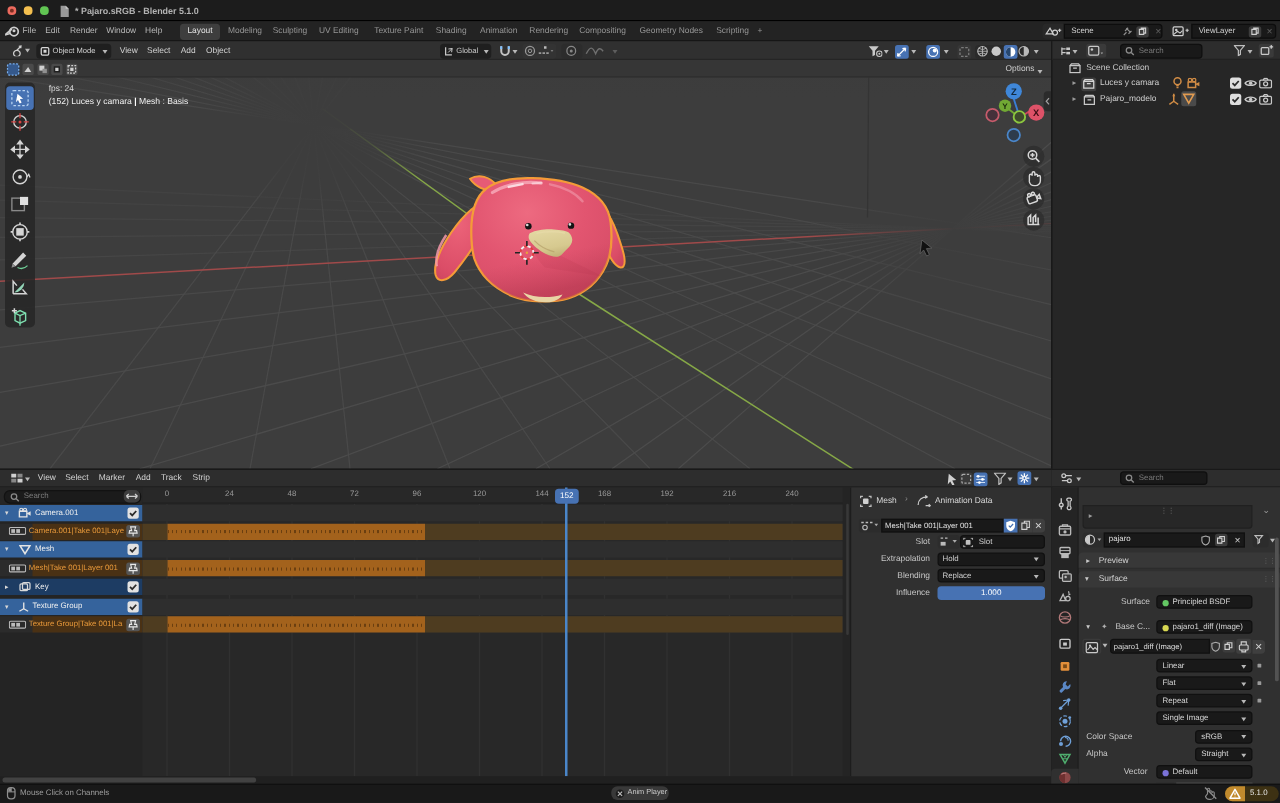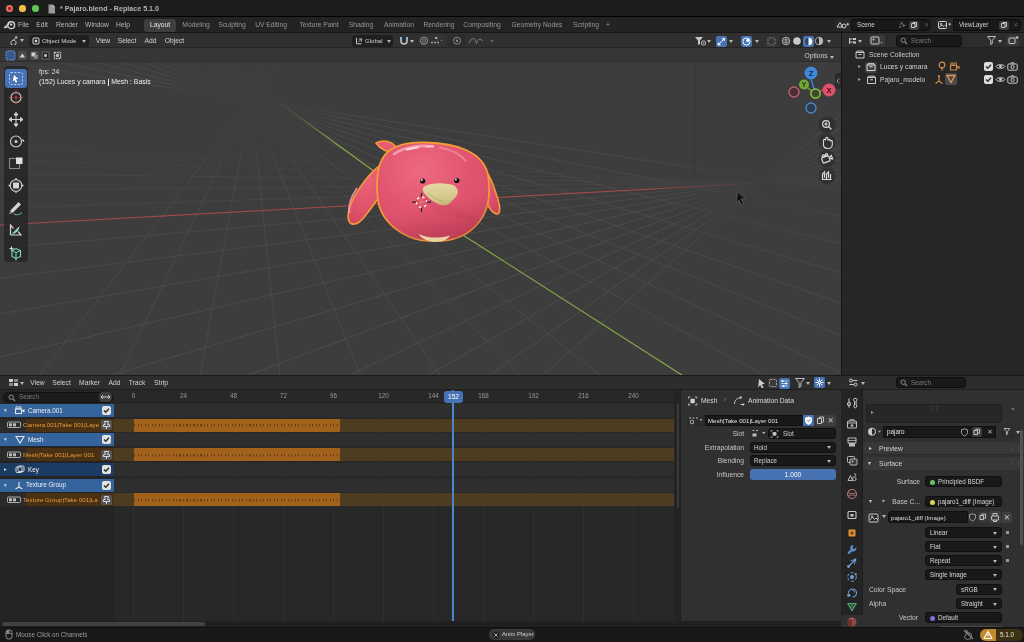--- a/index.html
+++ b/index.html
@@ -12,21 +12,21 @@
 <body>
 <div class="abs" style="left:0;top:0;width:1024px;height:17px;background:#1c1c1c;border-bottom:1px solid #000;"></div>
 <div class="abs" style="left:6.3px;top:5.3px;width:6.4px;height:6.4px;border-radius:50%;background:#ec6a5e;"></div>
 <div class="abs" style="left:19.3px;top:5.3px;width:6.4px;height:6.4px;border-radius:50%;background:#f4bf4f;"></div>
 <div class="abs" style="left:32.3px;top:5.3px;width:6.4px;height:6.4px;border-radius:50%;background:#61c553;"></div>
 <div class="abs" style="left:8.2px;top:7.2px;width:2.6px;height:2.6px;border-radius:50%;background:#7d2e22;"></div>
 <svg class="abs" style="left:47px;top:4px" width="9" height="10" viewBox="0 0 9 10">
     <path d="M1.5 0.5 h4 l2.5 2.5 v6.5 h-6.5 z" fill="#9a9a9a"></path>
     <path d="M5.5 0.5 l2.5 2.5 h-2.5 z" fill="#c9c9c9"></path>
   </svg>
-<div class="abs tx" style="left:60px;top:5px;font-size:7.14px;color:#b4b4b4;font-weight:700;letter-spacing:0;">* Pajaro.blend - Replace 5.1.0</div>
+<div class="abs tx" style="left:60px;top:5px;font-size:7.14px;color:#b4b4b4;font-weight:700;letter-spacing:0;">* Pajaro.sRGB - Blender 5.1.0</div>
 <div class="abs" style="left:0;top:17px;width:1024px;height:16px;background:#232323;border-bottom:1px solid #161616;"></div>
 <svg class="abs" style="left:4px;top:20px" width="12" height="10" viewBox="0 0 12 10">
 <circle cx="7.2" cy="5.2" r="3.4" fill="none" stroke="#cfcfcf" stroke-width="1.4"></circle>
 <circle cx="7.2" cy="4.6" r="1.2" fill="#cfcfcf"></circle>
 <path d="M0.5 7.5 L5.5 3.2" stroke="#cfcfcf" stroke-width="1.4"></path>
 <path d="M0 8 L4 6.8" stroke="#cfcfcf" stroke-width="1.2"></path>
   </svg>
 <div class="abs tx" style="left:23.5px;top:21px;transform:translateX(-50%);font-size:6.72px;color:#b9b9b9;font-weight:400;letter-spacing:0;">File</div>
 <div class="abs tx" style="left:42px;top:21px;transform:translateX(-50%);font-size:6.72px;color:#b9b9b9;font-weight:400;letter-spacing:0;">Edit</div>
 <div class="abs tx" style="left:67px;top:21px;transform:translateX(-50%);font-size:6.72px;color:#b9b9b9;font-weight:400;letter-spacing:0;">Render</div>

